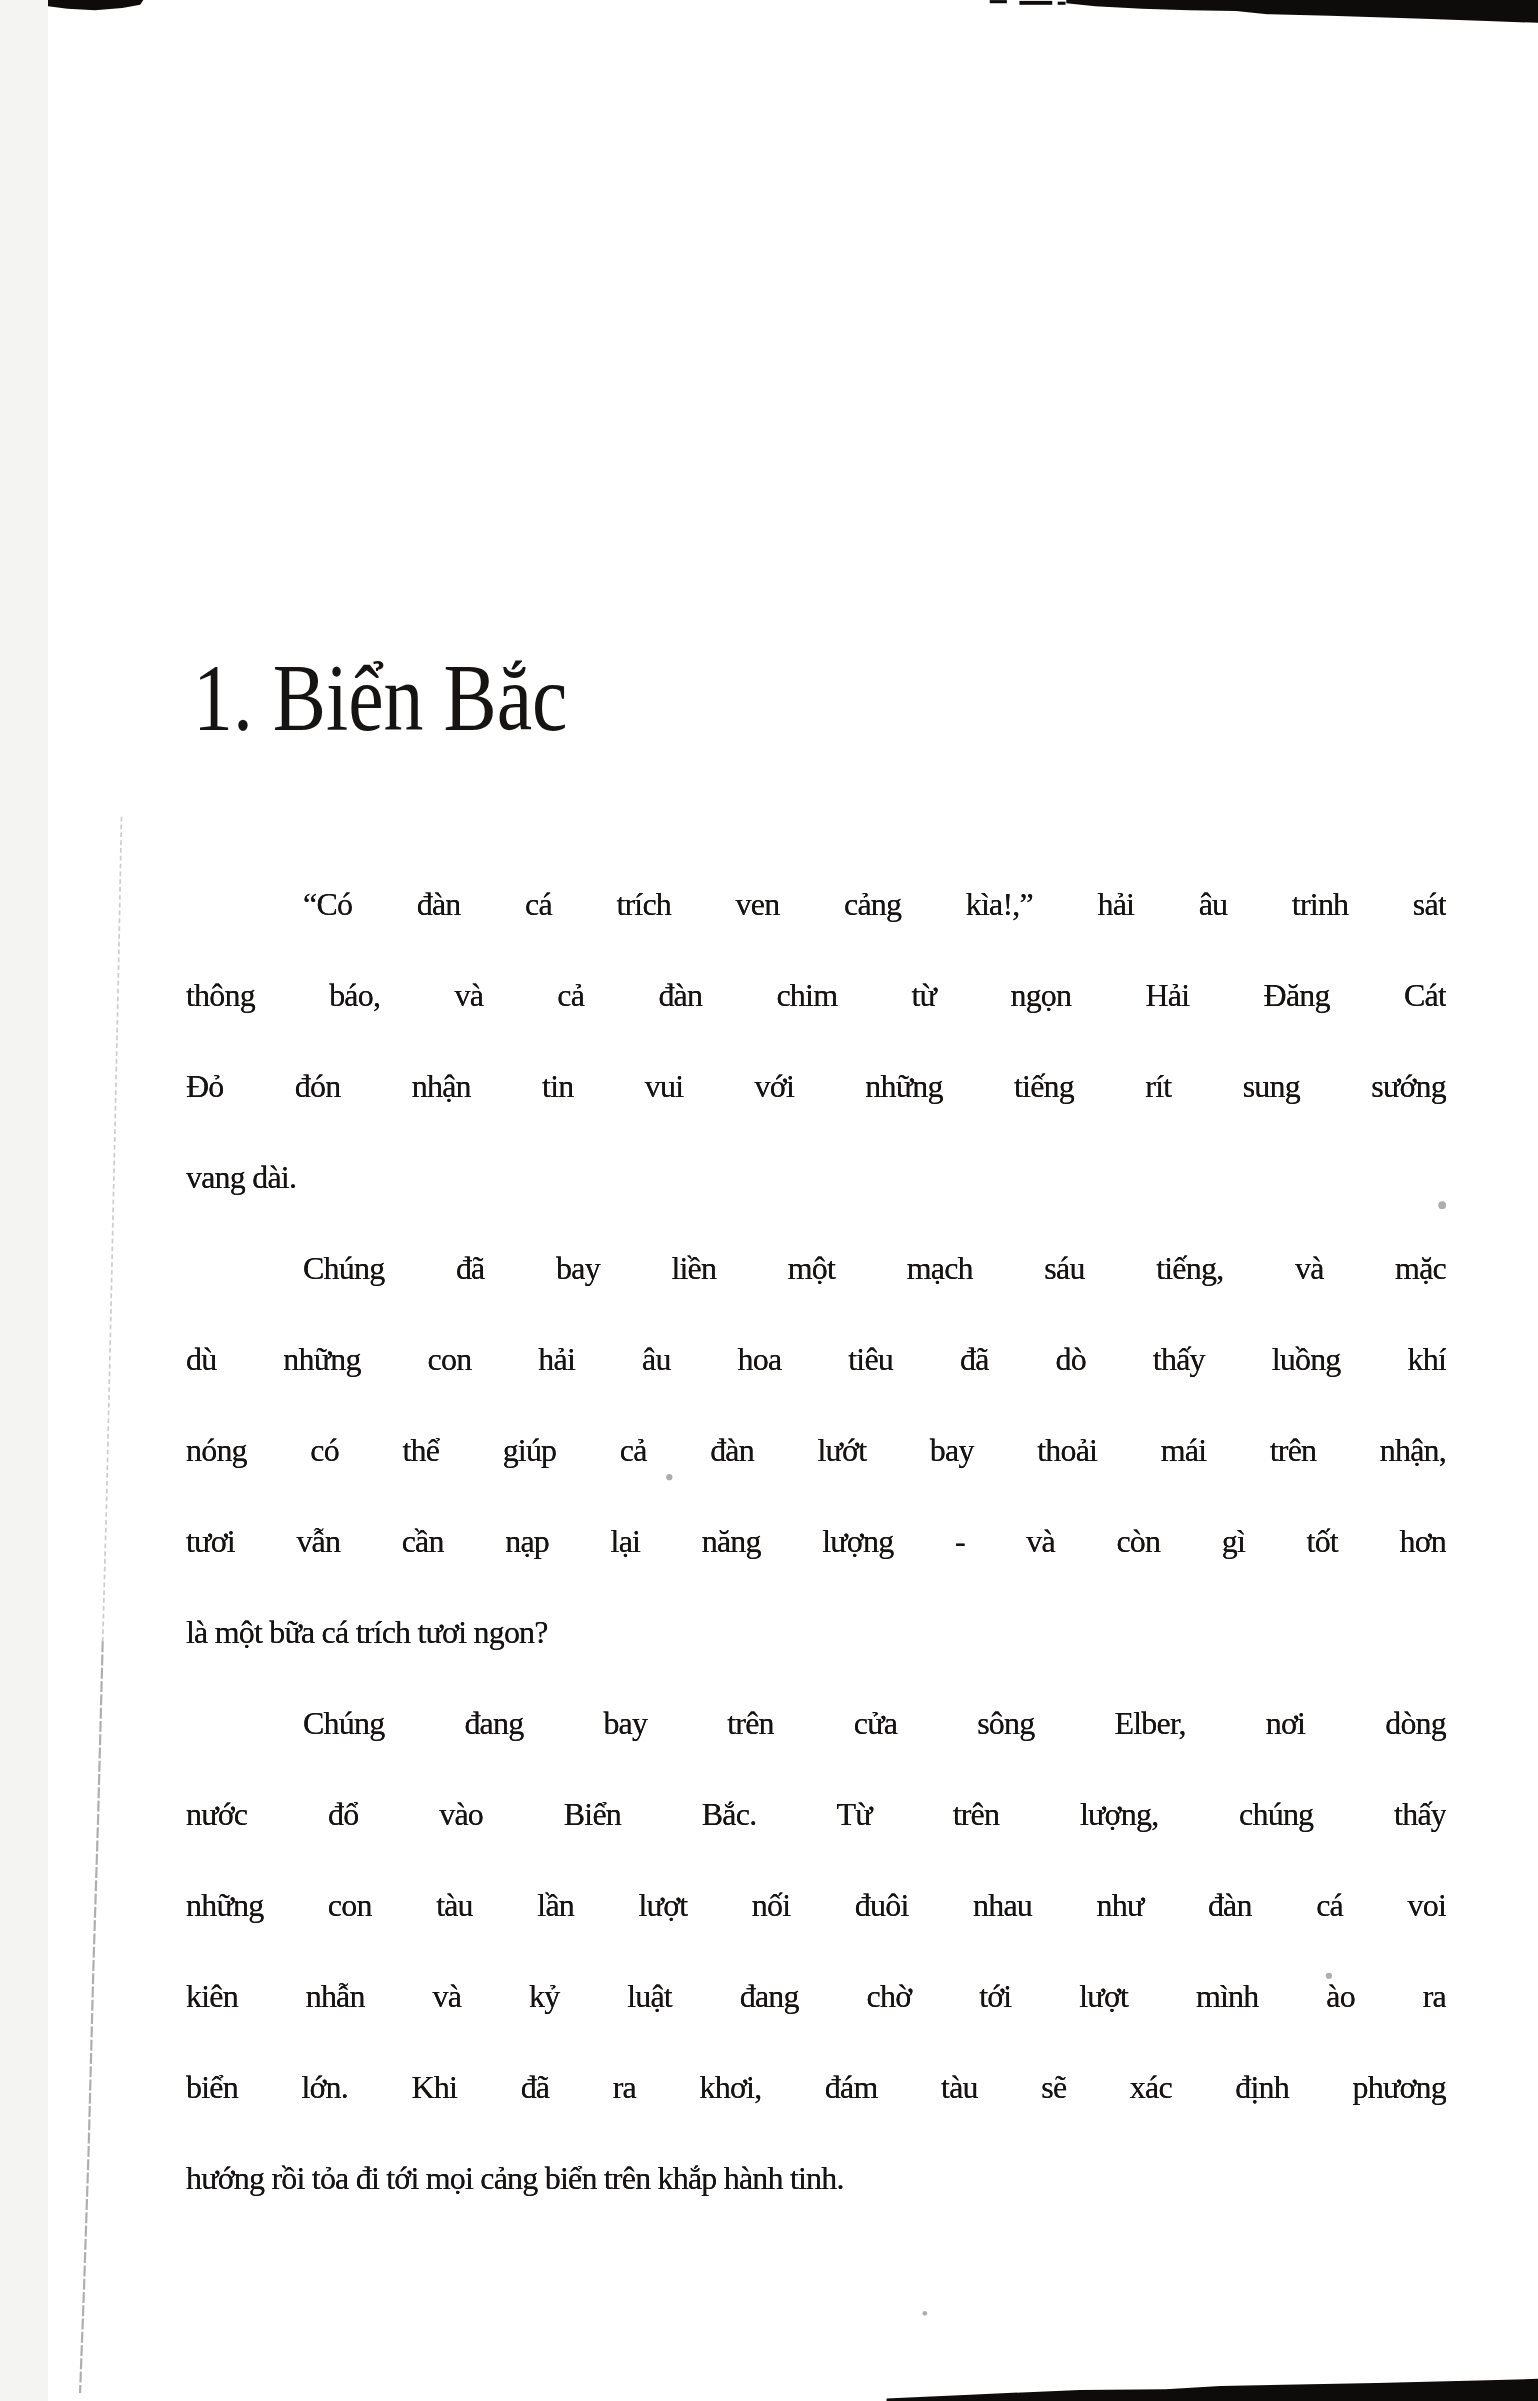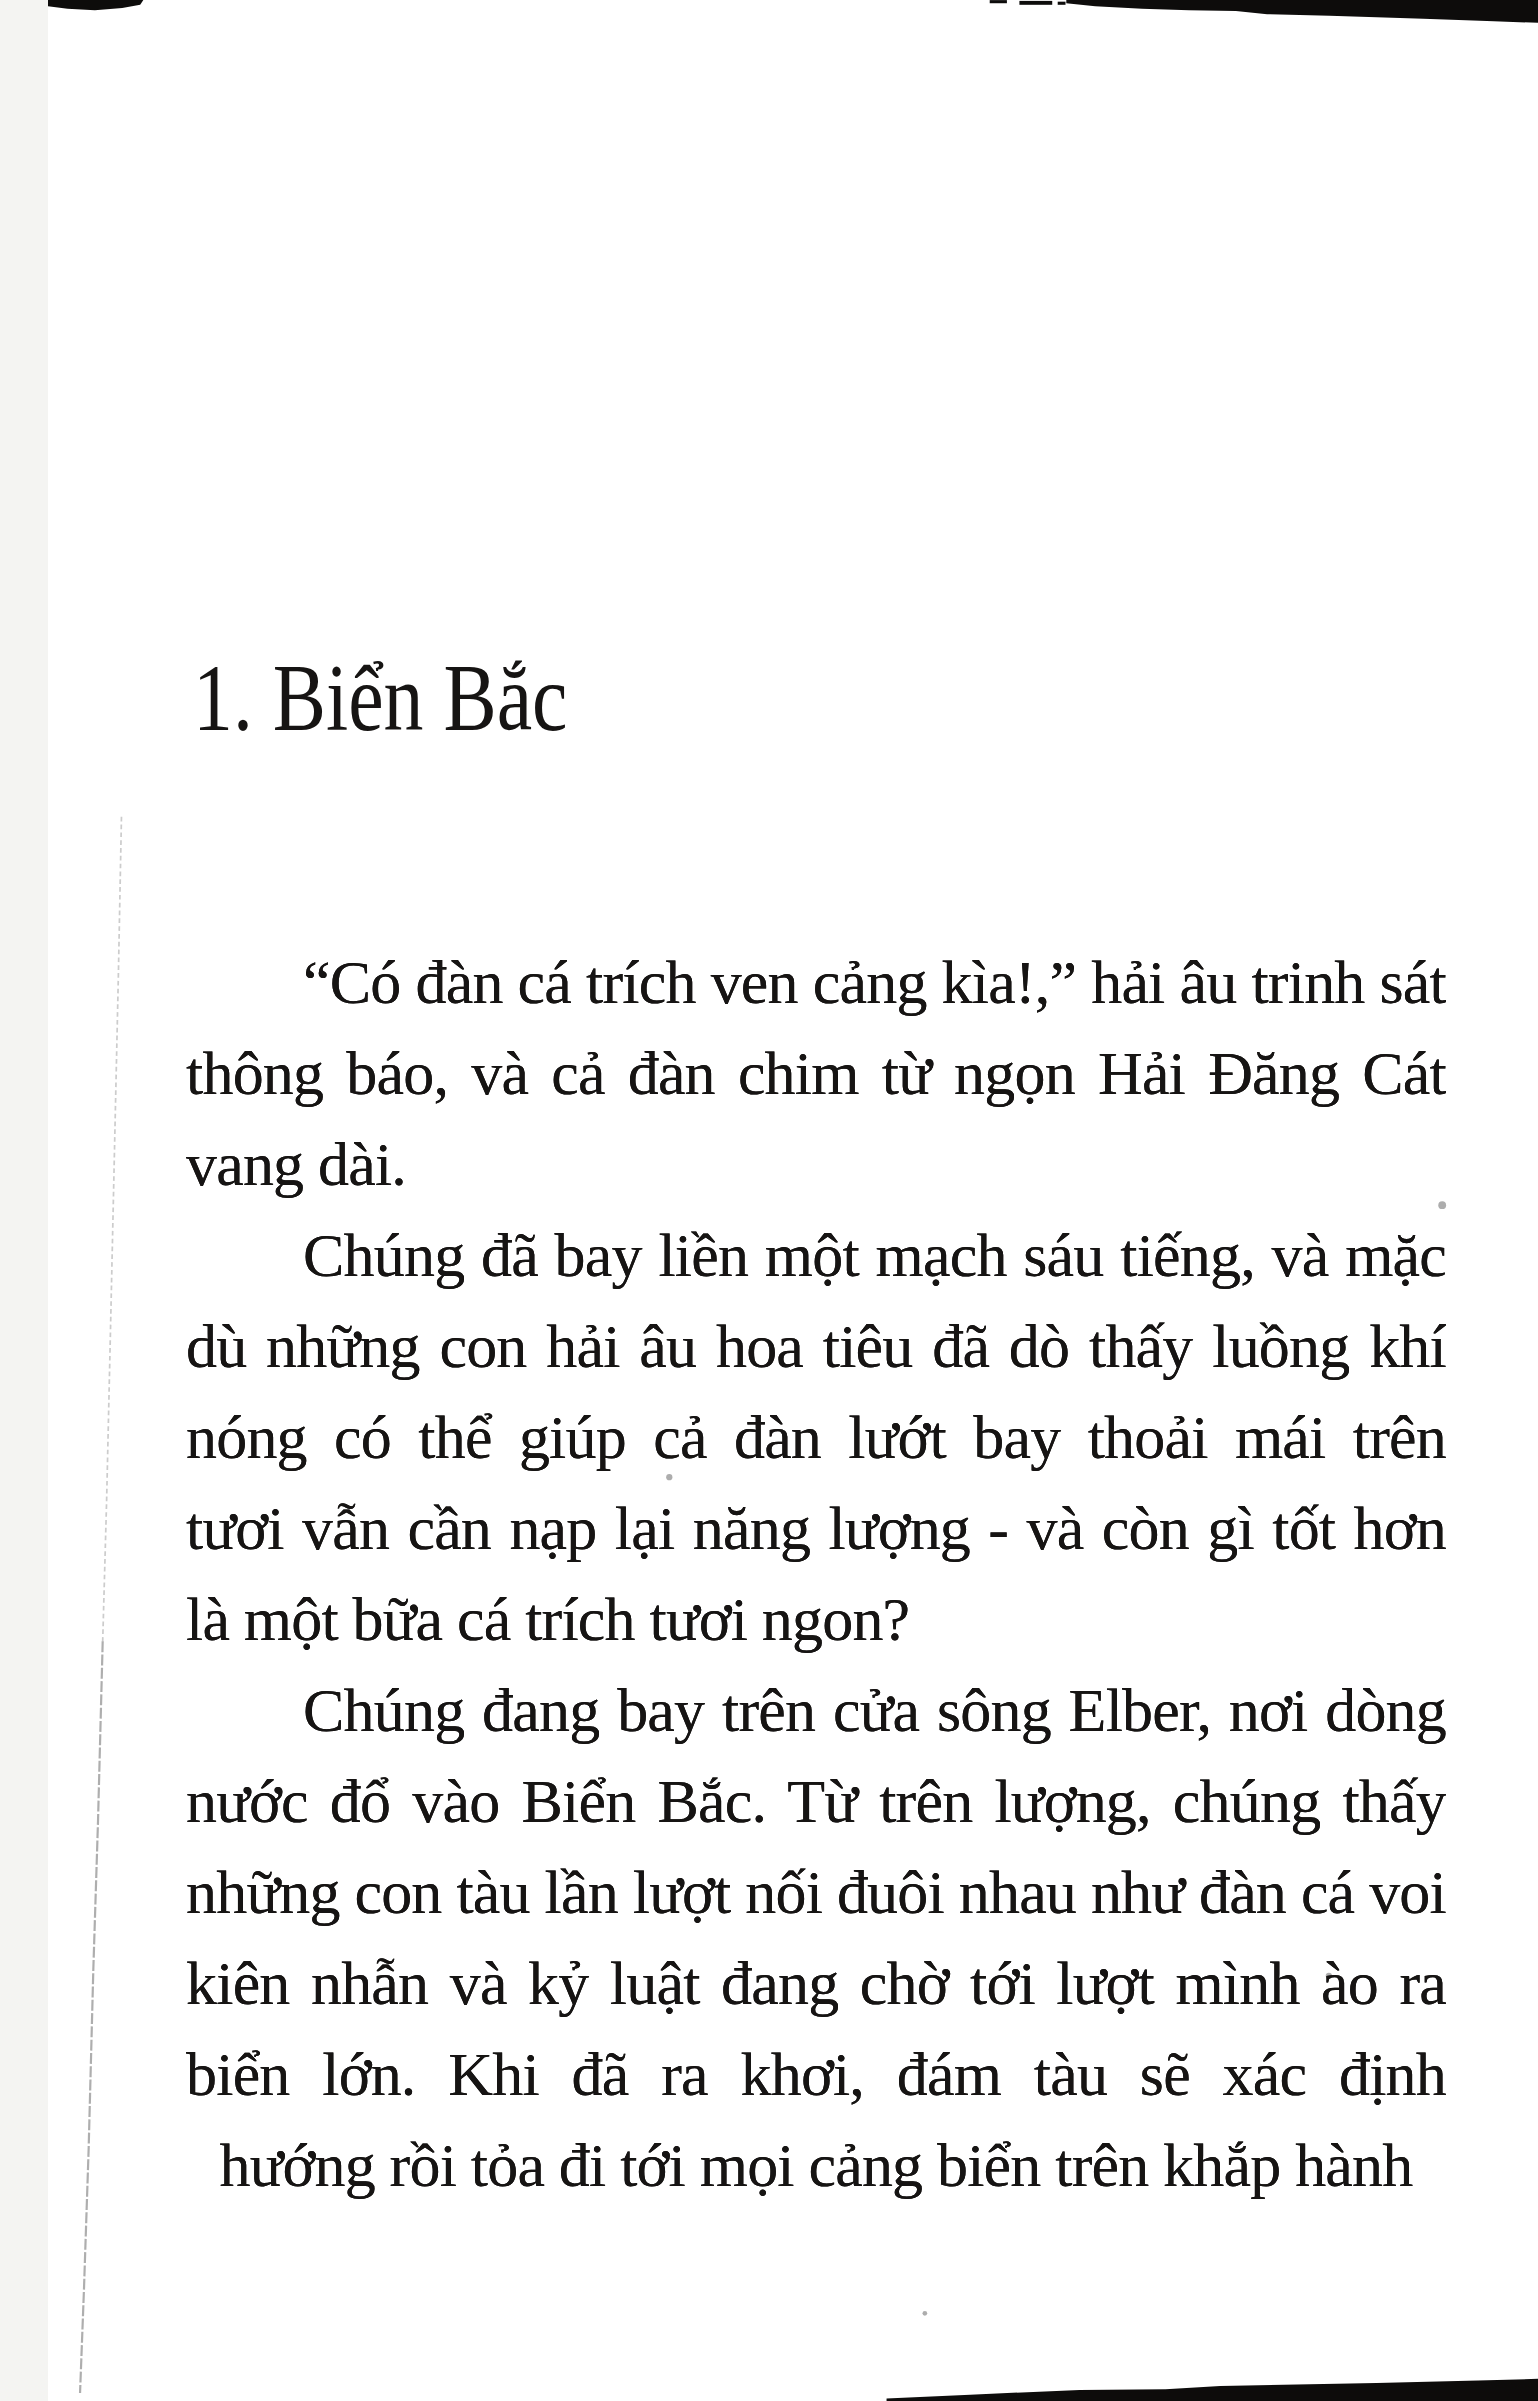--- a/index.html
+++ b/index.html
@@ -25,22 +25,22 @@
   .crease.lower{stroke-width:2.8;opacity:.72;stroke-dasharray:14 3;}
   .speck{fill:#6a6a6a;opacity:.55;}
   .chapter-title{
     position:absolute;left:145px;top:651px;margin:0;
     font-size:95px;font-weight:400;line-height:1;
     color:var(--ink,#161413);
     transform:scaleX(0.84);transform-origin:0 0;
     white-space:nowrap;
   }
   .text-block{
-    position:absolute;left:138px;top:937px;width:1260px;
-    font-size:62px;letter-spacing:-0.8px;
+    position:absolute;left:138px;top:859px;width:1260px;
+    font-size:32px;letter-spacing:-0.8px;
     color:var(--ink,#161413);
     text-shadow:0 0 0.4px currentColor;
   }
   .para{margin:0;padding:0;}
   .pline{
     height:91px;line-height:91px;
     text-align:justify;text-align-last:justify;
     overflow:hidden;
   }
   .pline.lastline{text-align:center;text-align-last:left;}
@@ -73,20 +73,21 @@
     <circle class="speck" cx="1639" cy="2528" r="4"></circle>
     <circle class="speck" cx="1122" cy="2960" r="3"></circle>
   </svg>
 
   <h1 class="chapter-title">1. Biển Bắc</h1>
 
   <div class="text-block">
       <div class="para">
         <div class="pline">“Có đàn cá trích ven cảng kìa!,” hải âu trinh sát</div>
         <div class="pline">thông báo, và cả đàn chim từ ngọn Hải Đăng Cát</div>
+        <div class="pline">Đỏ đón nhận tin vui với những tiếng rít sung sướng</div>
         <div class="pline lastline">vang dài.</div>
       </div>
       <div class="para">
         <div class="pline">Chúng đã bay liền một mạch sáu tiếng, và mặc</div>
         <div class="pline">dù những con hải âu hoa tiêu đã dò thấy luồng khí</div>
         <div class="pline">nóng có thể giúp cả đàn lướt bay thoải mái trên nhận,</div>
         <div class="pline">tươi vẫn cần nạp lại năng lượng - và còn gì tốt hơn</div>
         <div class="pline lastline">là một bữa cá trích tươi ngon?</div>
       </div>
       <div class="para">

